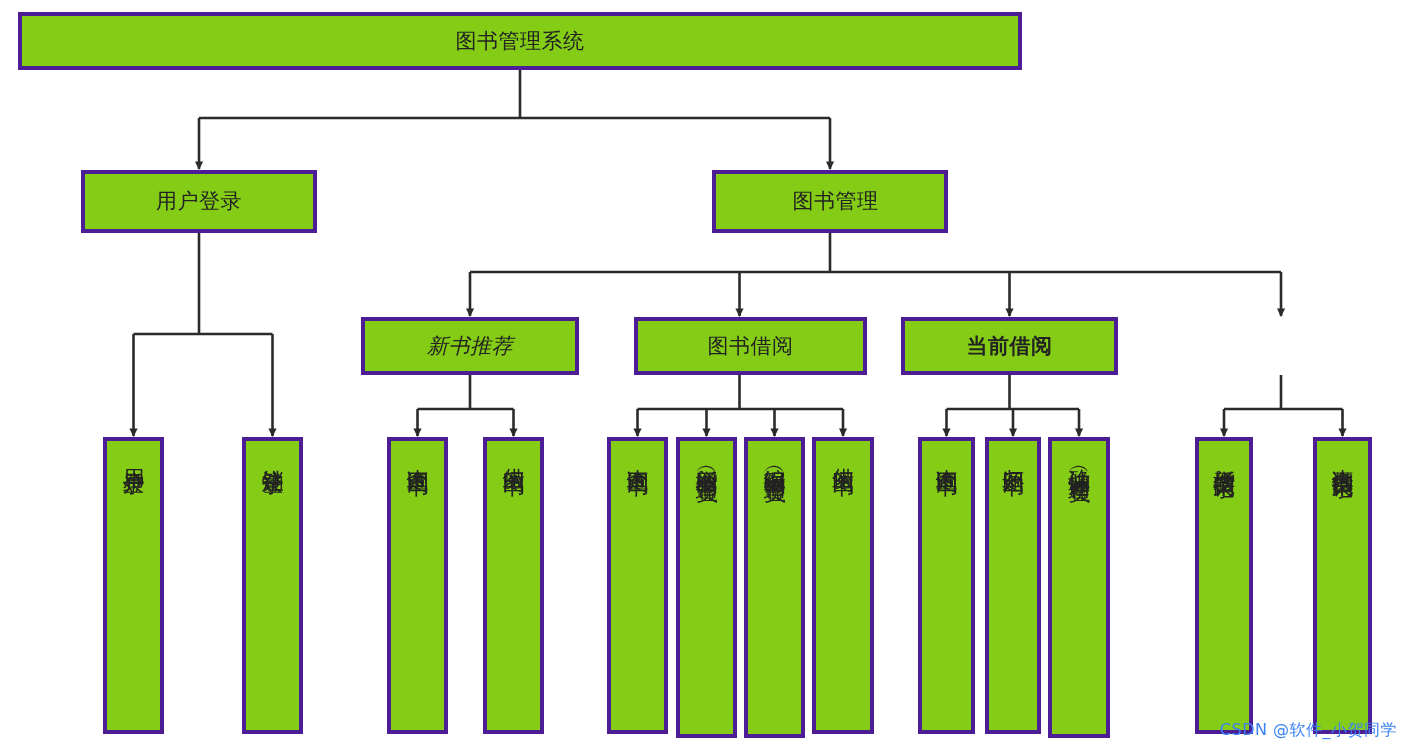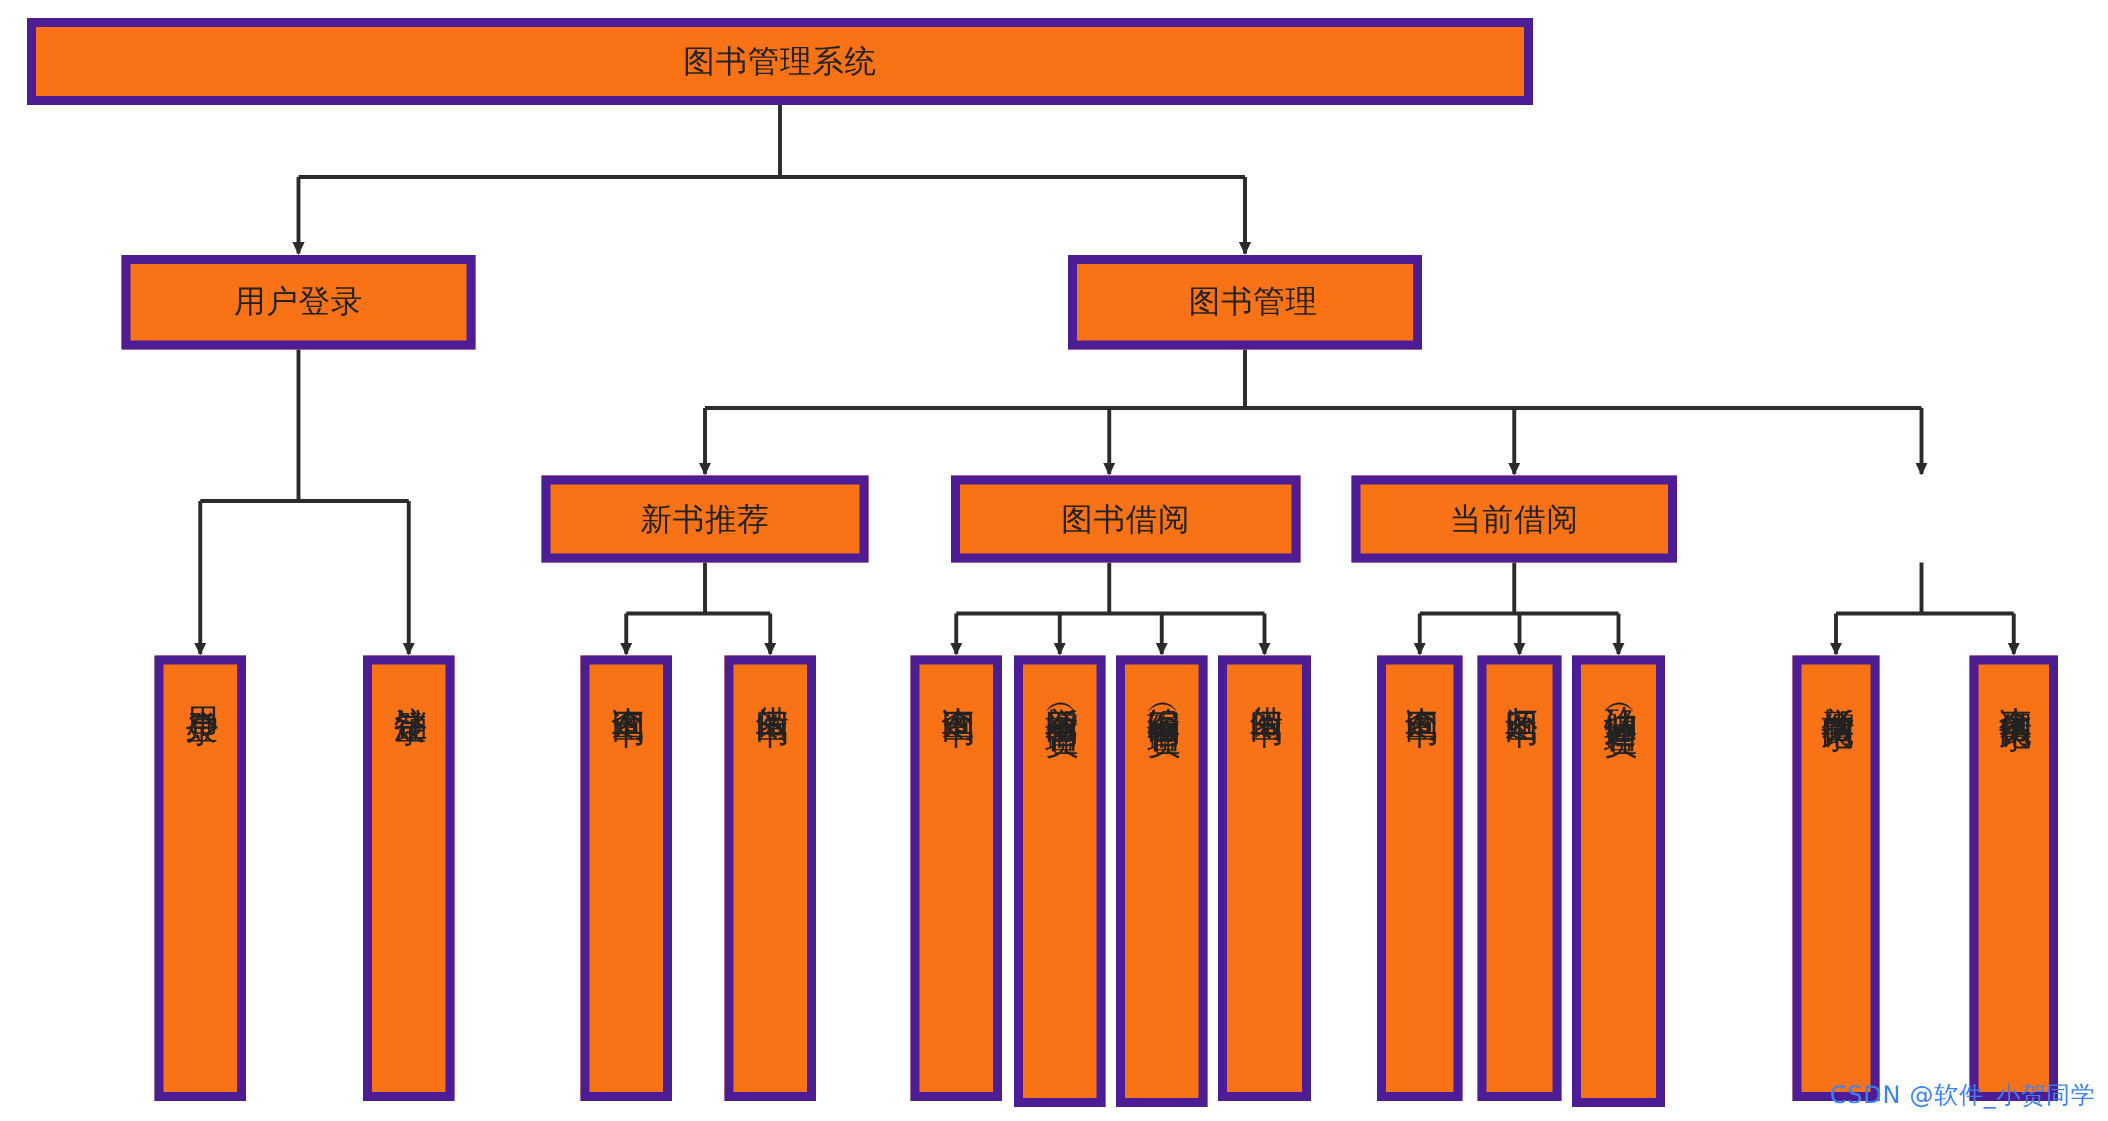--- a/index.html
+++ b/index.html
@@ -22,22 +22,22 @@
     position: absolute;
     left: 0;
     top: 0;
     width: 1405px;
     height: 747px;
     pointer-events: none;
   }
   .node {
     position: absolute;
     box-sizing: border-box;
-    background: #f97316;
-    border: 6px solid #4c1d95;
+    background: #84cc16;
+    border: 4px solid #4c1d95;
     display: flex;
     align-items: center;
     justify-content: center;
     color: #222222;
     z-index: 2;
   }
   .node .label {
     display: block;
     text-align: center;
     line-height: 1.18;
@@ -123,29 +123,29 @@
   </div>
 
   <div class="node horizontal" style="left: 81px; top: 170px; width: 236px; height: 63px;">
     <span class="label">用户登录</span>
   </div>
 
   <div class="node horizontal" style="left: 712px; top: 170px; width: 236px; height: 63px; padding-left: 11px;">
     <span class="label">图书管理</span>
   </div>
 
-  <div class="node horizontal" style="left: 361px; top: 317px; width: 218px; height: 58px;">
+  <div class="node horizontal" style="left: 361px; top: 317px; width: 218px; height: 58px; font-style: italic;">
     <span class="label">新书推荐</span>
   </div>
 
   <div class="node horizontal" style="left: 634px; top: 317px; width: 233px; height: 58px;">
     <span class="label">图书借阅</span>
   </div>
 
-  <div class="node horizontal" style="left: 901px; top: 317px; width: 217px; height: 58px;">
+  <div class="node horizontal" style="left: 901px; top: 317px; width: 217px; height: 58px; font-weight: bold;">
     <span class="label">当前借阅</span>
   </div>
 
 
   <div class="node vertical" style="left: 103px; top: 437px; width: 61px; height: 297px;">
     <span class="label">用户登录</span>
   </div>
 
   <div class="node vertical" style="left: 242px; top: 437px; width: 61px; height: 297px;">
     <span class="label">注销登录</span>

